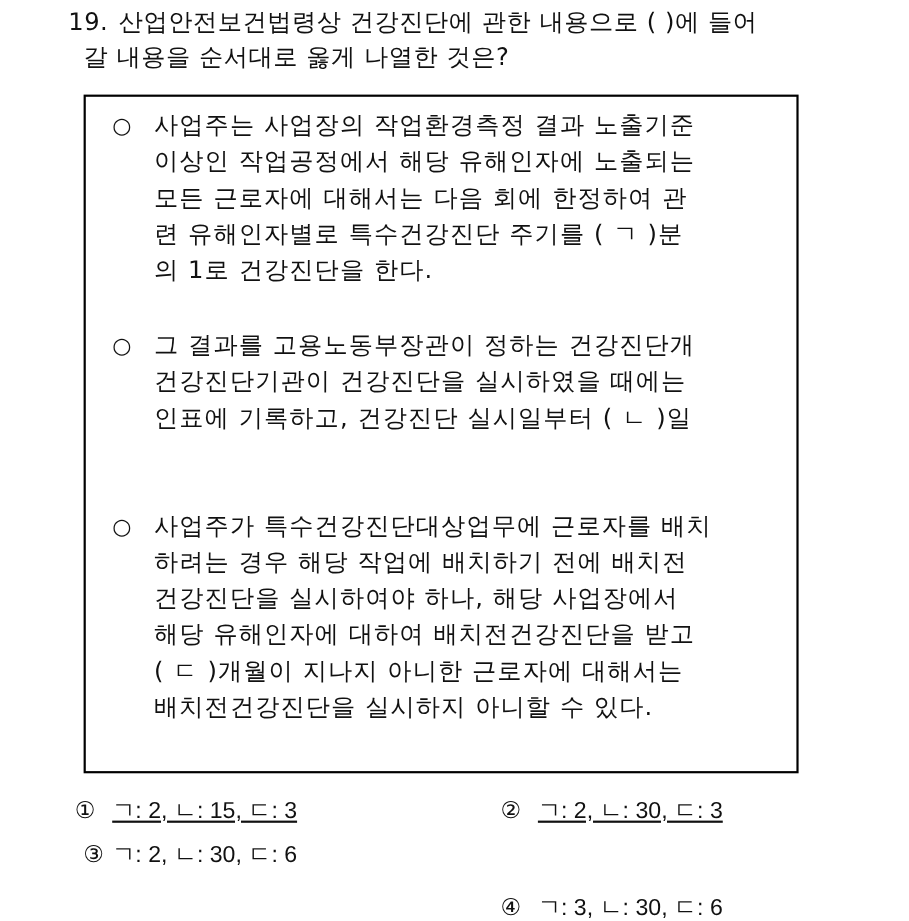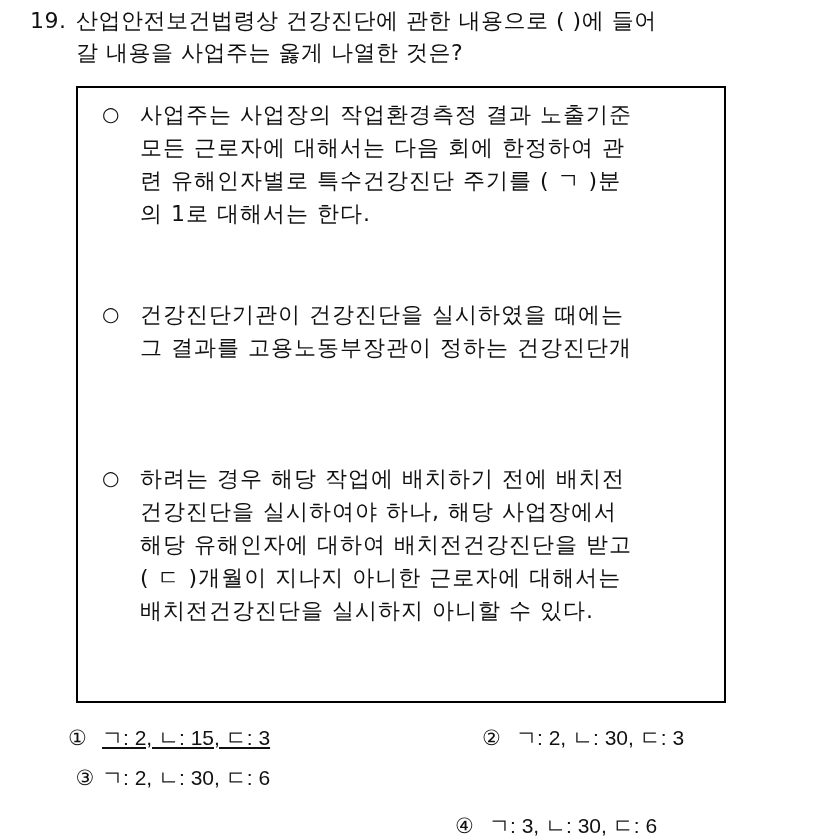--- a/index.html
+++ b/index.html
@@ -14,60 +14,63 @@
   .bl { display:block; font-size:22px; line-height:33px; height:33px; white-space:nowrap; letter-spacing:1px; }
   .bullet { position:absolute; left:0; top:0; font-size:20px; line-height:33px; }
   .txt { margin-left:38px; }
   .opt { position:absolute; font-size:21px; line-height:30px; white-space:nowrap; font-family:"Liberation Sans", sans-serif; }
   .opt .mark { display:inline-block; width:34px; }
 </style>
 </head>
 <body>
 
 <div>
-  <div class="q-line" style="top:6px;">
+  <div class="q-line" style="top:6px;margin-left:32px;">
     <span class="q-num">19.</span><span>산업안전보건법령상 건강진단에 관한 내용으로 ( )에 들어</span>
   </div>
-  <div class="q-line q-cont" style="top:38px;">갈 내용을 사업주는 옳게 나열한 것은?</div>
+  <div class="q-line q-cont" style="top:38px;">갈 내용을 순서대로 옳게 나열한 것은?</div>
 </div>
 
 <div class="box">
   <div class="item" style="top:10px;">
     <span class="bullet">○</span>
     <div class="txt">
       <span class="bl">사업주는 사업장의 작업환경측정 결과 노출기준</span>
+      <span class="bl">이상인 작업공정에서 해당 유해인자에 노출되는</span>
       <span class="bl">모든 근로자에 대해서는 다음 회에 한정하여 관</span>
       <span class="bl">련 유해인자별로 특수건강진단 주기를 ( ㄱ )분</span>
-      <span class="bl">의 1로 대해서는 한다.</span>
+      <span class="bl">의 1로 건강진단을 한다.</span>
     </div>
   </div>
   <div class="item" style="top:210px;">
     <span class="bullet">○</span>
     <div class="txt">
+      <span class="bl">그 결과를 고용노동부장관이 정하는 건강진단개</span>
       <span class="bl">건강진단기관이 건강진단을 실시하였을 때에는</span>
-      <span class="bl">그 결과를 고용노동부장관이 정하는 건강진단개</span>
+      <span class="bl">인표에 기록하고, 건강진단 실시일부터 ( ㄴ )일</span>
     </div>
   </div>
   <div class="item" style="top:374px;">
     <span class="bullet">○</span>
     <div class="txt">
+      <span class="bl">사업주가 특수건강진단대상업무에 근로자를 배치</span>
       <span class="bl">하려는 경우 해당 작업에 배치하기 전에 배치전</span>
       <span class="bl">건강진단을 실시하여야 하나, 해당 사업장에서</span>
       <span class="bl">해당 유해인자에 대하여 배치전건강진단을 받고</span>
       <span class="bl">( ㄷ )개월이 지나지 아니한 근로자에 대해서는</span>
       <span class="bl">배치전건강진단을 실시하지 아니할 수 있다.</span>
     </div>
   </div>
 </div>
 
 <div>
   <div class="opt" style="left:68px; top:723px;text-decoration:underline;">
     <span class="mark">①</span><span>ㄱ: 2, ㄴ: 15, ㄷ: 3</span>
   </div>
-  <div class="opt" style="left:482px; top:723px;">
+  <div class="opt" style="left:455px; top:723px;text-decoration:underline;">
     <span class="mark">②</span><span>ㄱ: 2, ㄴ: 30, ㄷ: 3</span>
   </div>
   <div class="opt" style="left:68px; top:763px;text-align:center;">
     <span class="mark">③</span><span>ㄱ: 2, ㄴ: 30, ㄷ: 6</span>
   </div>
   <div class="opt" style="left:455px; top:763px;margin-top:48px;">
     <span class="mark">④</span><span>ㄱ: 3, ㄴ: 30, ㄷ: 6</span>
   </div>
   <div class="opt" style="left:68px; top:843px;">
     <span class="mark">⑤</span><span>ㄱ: 3, ㄴ: 60, ㄷ: 9</span>

